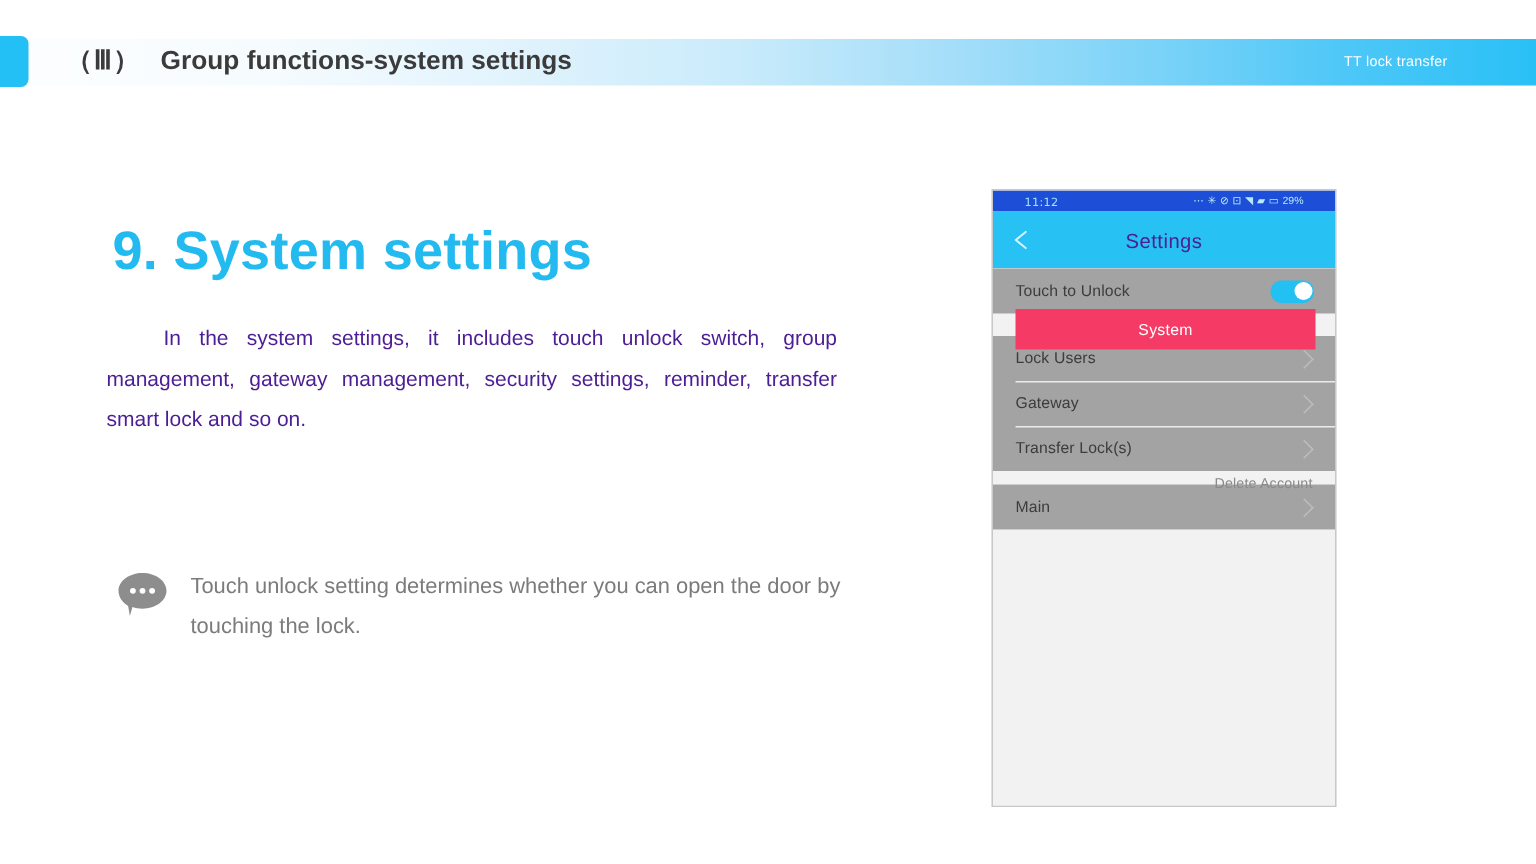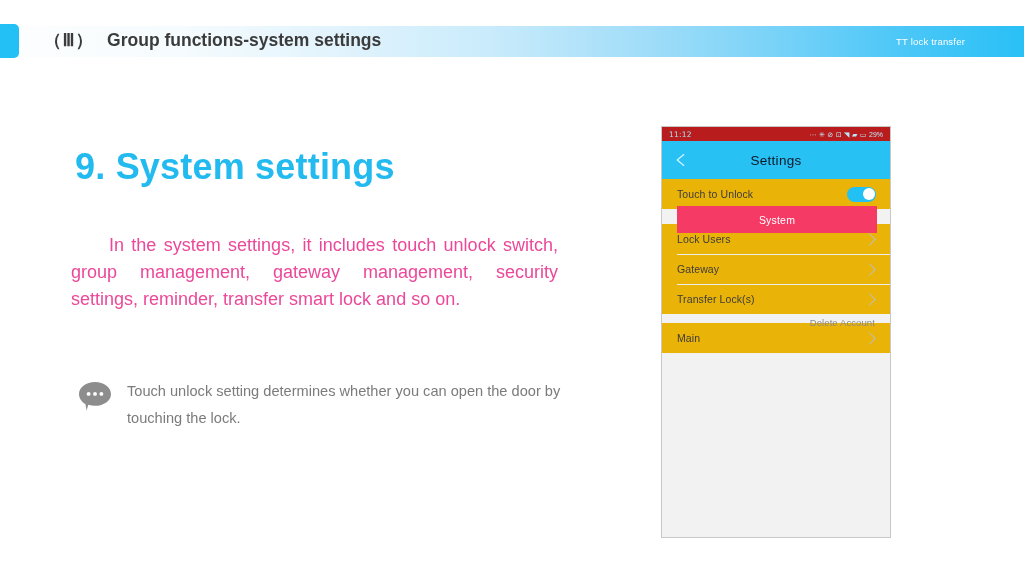--- a/index.html
+++ b/index.html
@@ -79,27 +79,26 @@
     letter-spacing: .2px;
     white-space: nowrap;
     margin-left: 29px;
   }
 
   .body-paragraph {
     position: absolute;
     left: 71px;
     top: 212px;
     width: 487px;
-    font-size: 18px;
+    font-size: 14px;
     line-height: 27px;
-    color: #ec4899;
+    color: #4c1d95;
     text-align: justify;
     text-indent: 38px;
     text-justify: inter-word;
-    margin-top: 20px;
   }
 
   
   .note-block {
     position: absolute;
     left: 78px;
     top: 378px;
     width: 490px;
   }
   .note-icon {
@@ -126,26 +125,26 @@
     top: 126px;
     width: 230px;
     height: 412px;
     background: #f1f1f1;
     border: 1px solid #c8c8c8;
     box-sizing: border-box;
     overflow: hidden;
   }
   .statusbar {
     height: 14px;
-    background: #b91c1c;
+    background: #1d4ed8;
     position: relative;
     display: flex;
     align-items: center;
     justify-content: space-between;
-    padding: 0 7px;
+    padding: 0 21px;
     box-sizing: border-box;
   }
   .status-time {
     font-size: 7.5px;
     color: #9fe4f9;
     letter-spacing: .2px;
     font-family: "DejaVu Sans", sans-serif;
   }
   .status-icons {
     display: flex;
@@ -166,21 +165,21 @@
   .navbar {
     height: 38px;
     background: #27c1f3;
     position: relative;
     display: flex;
     align-items: center;
     justify-content: center;
   }
   .navbar-title {
     font-size: 13.5px;
-    color: #0f172a;
+    color: #4c1d95;
     letter-spacing: .3px;
   }
   .navbar-back {
     position: absolute;
     left: 11px;
     top: 50%;
     transform: translateY(-50%);
     width: 18px;
     height: 18px;
   }
@@ -188,21 +187,21 @@
   .list-group {
     background: #ffffff;
   }
   .list-row {
     height: 30px;
     display: flex;
     align-items: center;
     padding: 0 14px 0 15px;
     box-sizing: border-box;
     position: relative;
-    background: #eab308;
+    background: #a3a3a3;
   }
   .list-row + .list-row::before {
     content: "";
     position: absolute;
     left: 15px;
     right: 0;
     top: 0;
     height: 1px;
     background: #ececec;
   }

